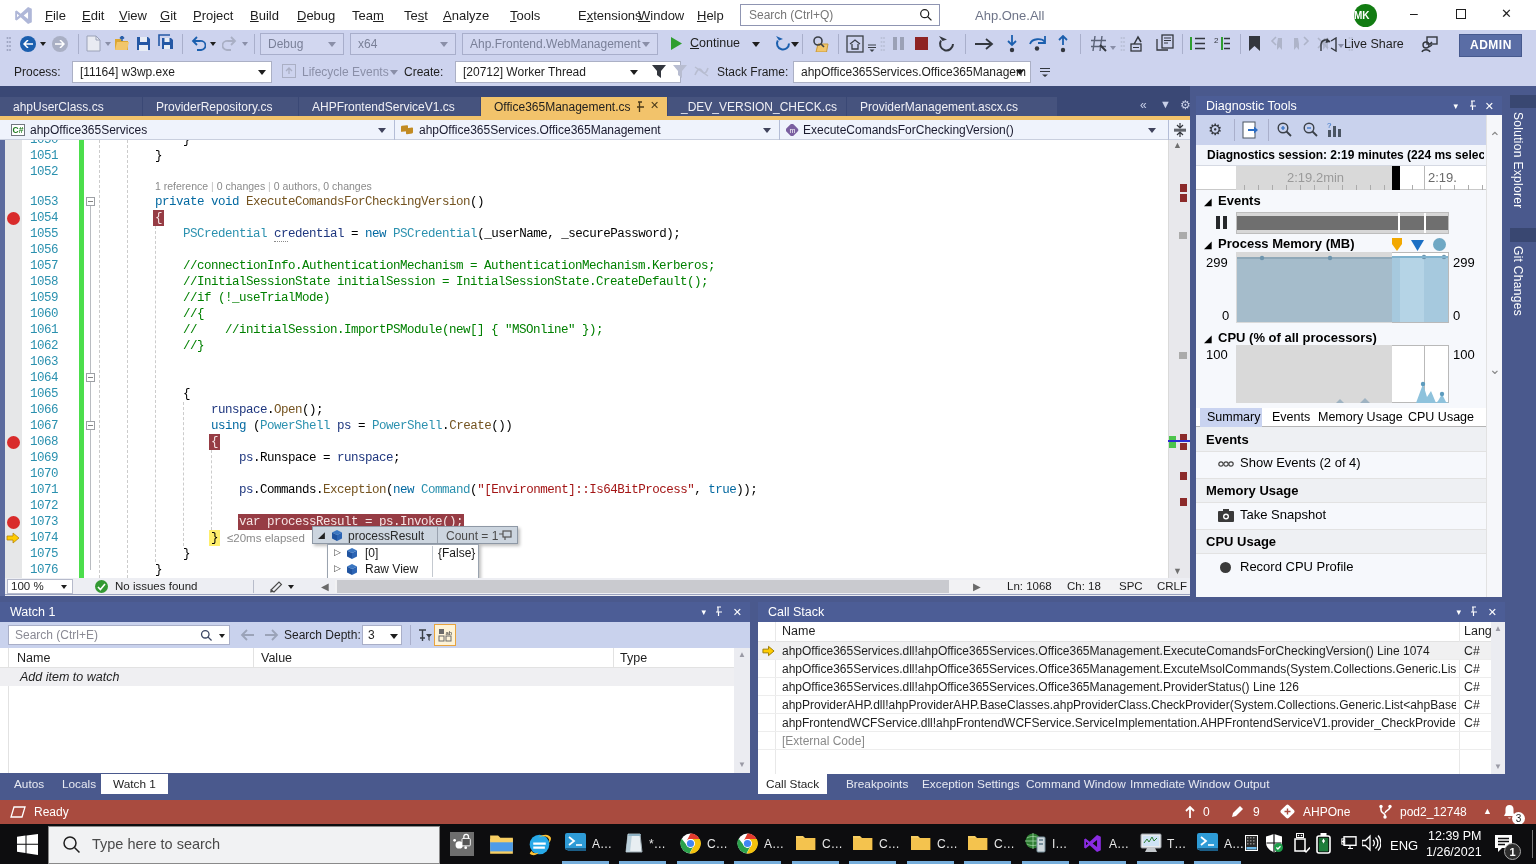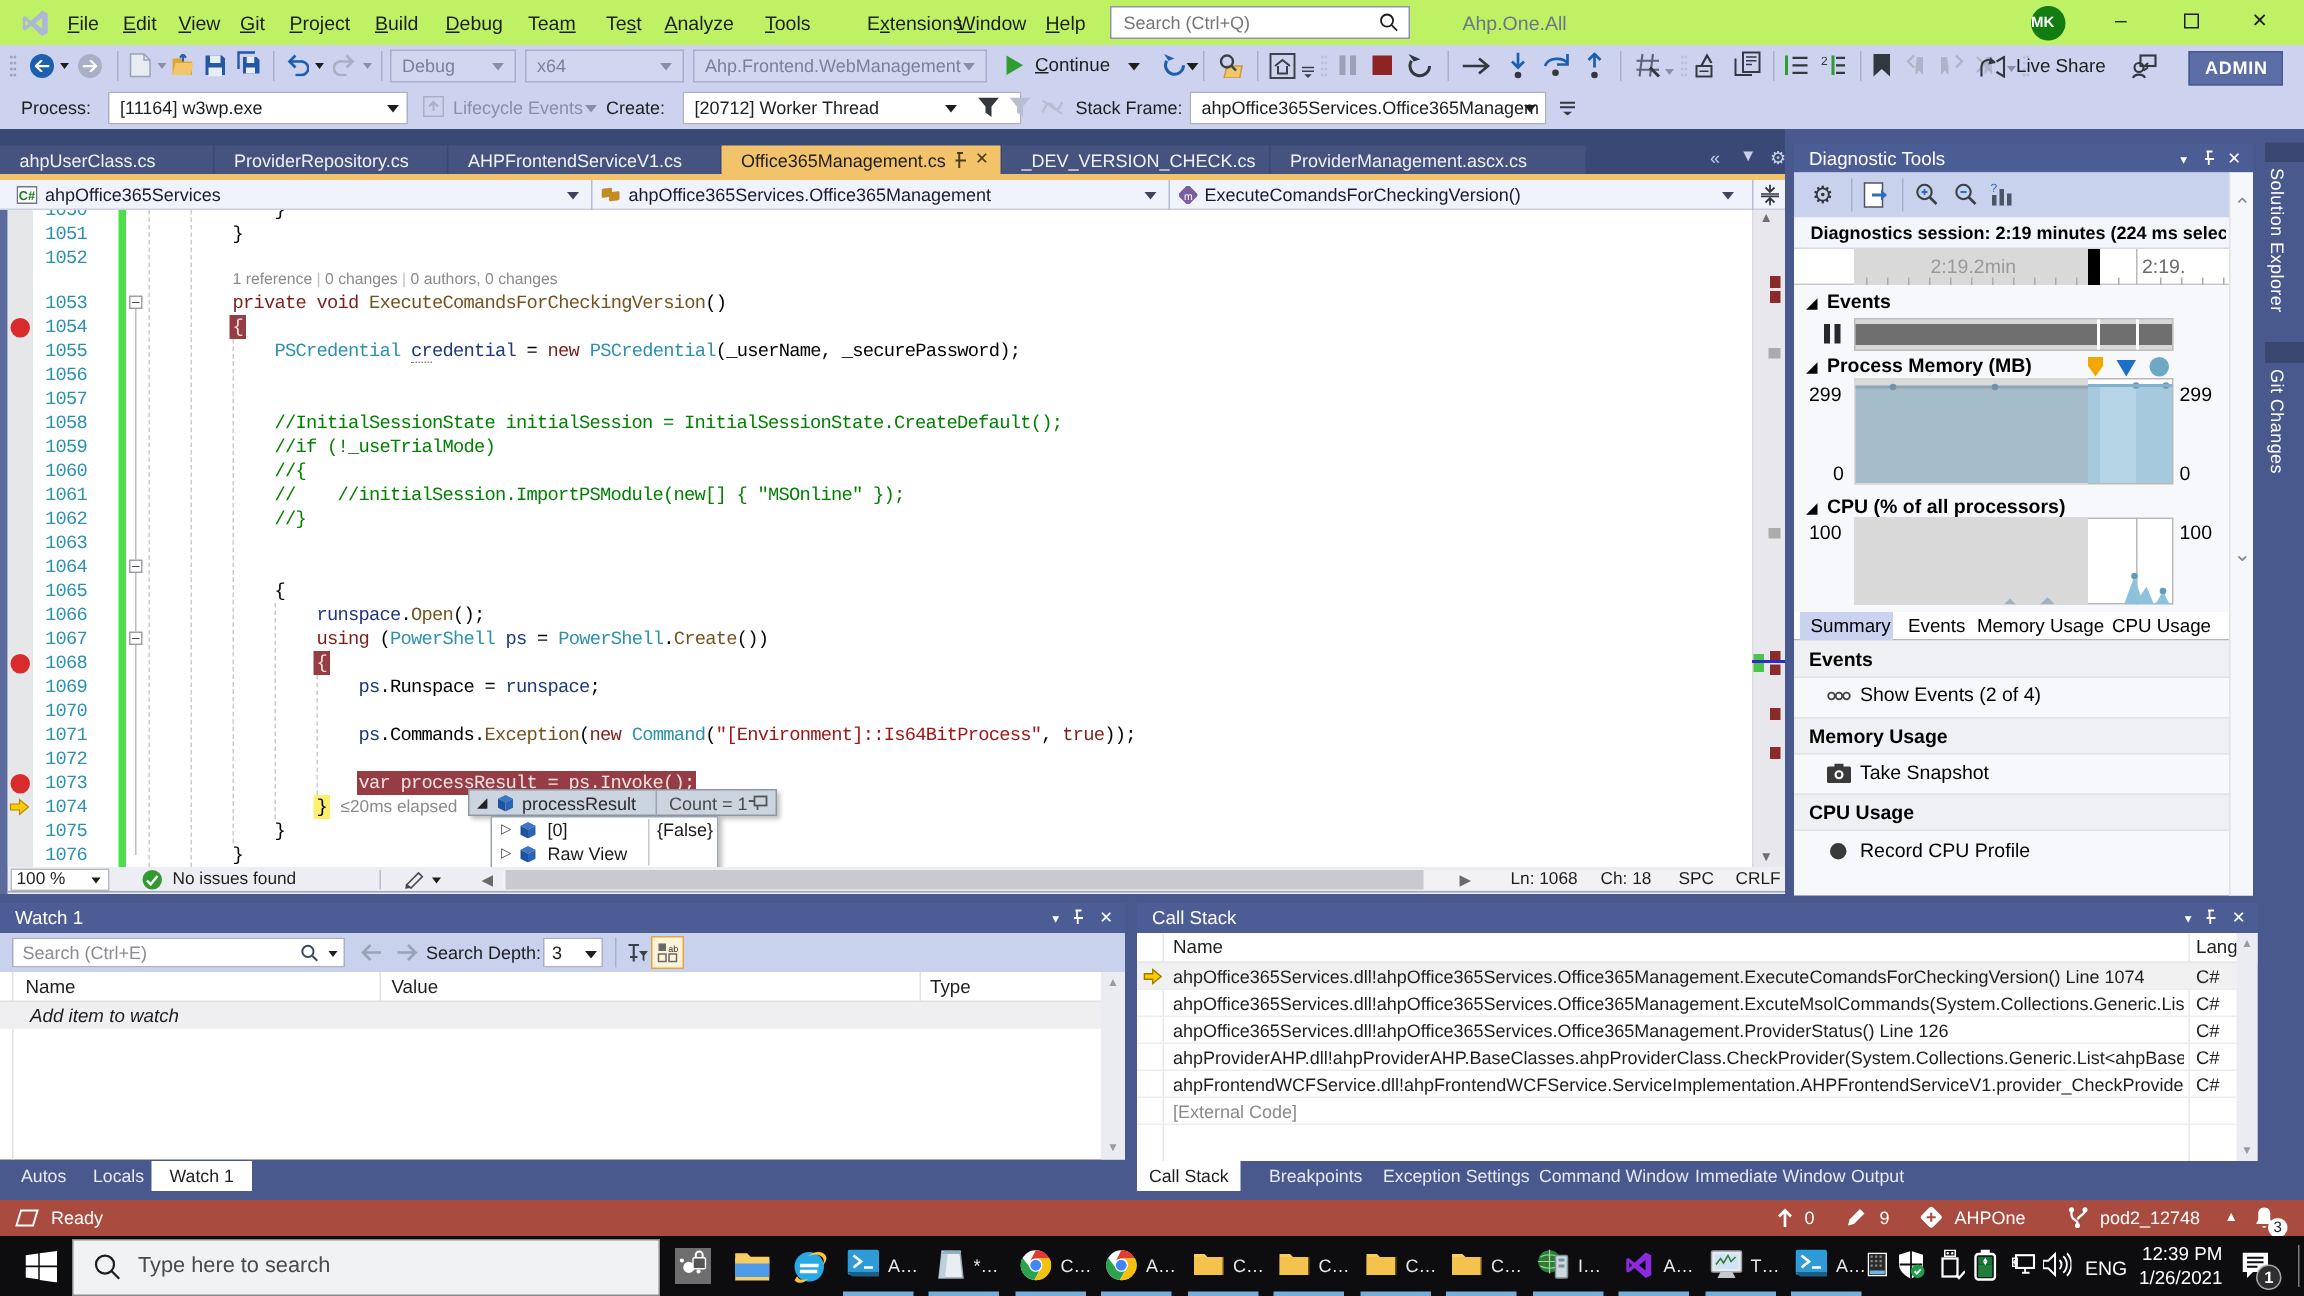--- a/index.html
+++ b/index.html
@@ -1,39 +1,39 @@
 <!DOCTYPE html>
 <html><head><meta charset="utf-8"><style>
 *{margin:0;padding:0;box-sizing:border-box}
 html,body{width:1536px;height:864px;overflow:hidden;font-family:"Liberation Sans",sans-serif;background:#4A598D}
 .abs{position:absolute}
 #page{position:relative;width:1536px;height:864px}
 
-#titlebar{left:0;top:0;width:1536px;height:30px;background:#bef264}
+#titlebar{left:0;top:0;width:1536px;height:30px;background:#ffffff}
 #toolbar{left:0;top:30px;width:1536px;height:28px;background:#CDD3EE}
 #debugbar{left:0;top:58px;width:1536px;height:28px;background:#CDD3EE}
 .menuitem{position:absolute;top:8px;font-size:13px;color:#1e1e1e}
 .menuitem u{text-decoration-thickness:1px}
 .ddbox{position:absolute;height:22px;background:#D2D7F0;border:1px solid #A8AECB;color:#7A8098;font-size:12px;line-height:20px;padding-left:7px}
 .wbox{position:absolute;height:22px;background:#fff;border:1px solid #ABB0C5;color:#1e1e1e;font-size:12px;line-height:20px;padding-left:7px}
 .caret{position:absolute;width:0;height:0;border-left:4px solid transparent;border-right:4px solid transparent;border-top:5px solid #1e1e1e}
 .caretg{border-top-color:#8a8fa8}
 .vsep{position:absolute;width:1px;background:#A9AFCB}
 
 #tabwell{left:0;top:86px;width:1190px;height:34px;background:#3A4875}
 .tab{position:absolute;top:11px;height:20px;background:#46537E;color:#F0F0F5;font-size:12px;line-height:20px;padding:0 13px}
 #goldline{left:0;top:116px;width:1190px;height:4px;background:#F2C36B}
 #breadcrumb{left:0;top:120px;width:1190px;height:20px;background:#EFF3FC;font-size:12px;color:#1a1a2e}
 
 #editor{left:0;top:140px;width:1190px;height:438px;background:#fff;overflow:hidden}
 #lborder{left:0;top:140px;width:5px;height:456px;background:#5C6B9E}
 #bpmargin{position:absolute;left:5px;top:0;width:17px;height:438px;background:#E6E7E8}
 .lnum{position:absolute;left:0;width:58px;text-align:right;color:#2B91AF;font-family:"Liberation Mono",monospace;font-size:12.5px;letter-spacing:-0.5px;line-height:16px}
 .cline{position:absolute;left:0;font-family:"Liberation Mono",monospace;font-size:12.5px;letter-spacing:-0.5px;line-height:16px;white-space:pre;color:#000}
-.k{color:#7f1d1d}.t{color:#2B91AF}.m{color:#74531F}.v{color:#1F377F}.c{color:#008000}.s{color:#A31515}
+.k{color:#0369a1}.t{color:#2B91AF}.m{color:#74531F}.v{color:#1F377F}.c{color:#008000}.s{color:#A31515}
 .gbar{position:absolute;left:79px;width:5px;background:#4CDE4C}
 .guide{position:absolute;width:1px;border-left:1px dashed #CCCCCC}
 .obox{position:absolute;width:9px;height:9px;border:1px solid #9DA0A5;background:#fff;font-size:9px;line-height:7px;text-align:center;color:#3a3a3a}
 .bpdot{position:absolute;left:7px;width:13px;height:13px;border-radius:50%;background:#D92B2B}
 #editstatus{left:5px;top:578px;width:1185px;height:18px;background:#EDEEF3;font-size:12px;color:#1e1e1e}
 
 #vscroll{left:1168px;top:140px;width:22px;height:438px;background:#E8E8EC}
 
 .ptitle{position:absolute;height:19px;background:#4C5D96;color:#fff;font-size:12.5px;line-height:19px;padding-left:10px}
 .panel{position:absolute;background:#fff}
@@ -409,20 +409,21 @@
 <svg class="abs" style="left:6px;top:392px" width="14" height="12" viewBox="0 0 14 12">
         <path d="M1 4h6V1l6 5-6 5V8H1z" fill="#FFCC00" stroke="#B8860B" stroke-width="0.8"></path>
       </svg>
 <div class="cline" style="left:183px;top:-8px">}</div>
 <div class="cline" style="left:155px;top:8px">}</div>
 <div class="abs" style="left:155px;top:40px;font-size:10.5px;color:#8A8A8A;font-family:'Liberation Sans',sans-serif">1 reference <span style="color:#C0C0C0">|</span> 0 changes <span style="color:#C0C0C0">|</span> 0 authors, 0 changes</div>
 <div class="cline" style="left:155px;top:54px"><span class="k">private</span> <span class="k">void</span> <span class="m">ExecuteComandsForCheckingVersion</span>()</div>
 <div class="abs" style="left:153px;top:70px;width:11px;height:16px;background:#963C44"></div>
 <div class="cline" style="left:155px;top:70px"><span style="color:#F5E3E3">{</span></div>
 <div class="cline" style="left:183px;top:86px"><span class="t">PSCredential</span> <span class="v"><span style="border-bottom:1.5px dotted #8A8A8A">cr</span>edential</span> = <span class="k">new</span> <span class="t">PSCredential</span>(_userName, _securePassword);</div>
+<div class="cline" style="left:183px;top:118px"><span class="c">//connectionInfo.AuthenticationMechanism = AuthenticationMechanism.Kerberos;</span></div>
 <div class="cline" style="left:183px;top:134px"><span class="c">//InitialSessionState initialSession = InitialSessionState.CreateDefault();</span></div>
 <div class="cline" style="left:183px;top:150px"><span class="c">//if (!_useTrialMode)</span></div>
 <div class="cline" style="left:183px;top:166px"><span class="c">//{</span></div>
 <div class="cline" style="left:183px;top:182px"><span class="c">//&nbsp;&nbsp;&nbsp;&nbsp;//initialSession.ImportPSModule(new[] { "MSOnline" });</span></div>
 <div class="cline" style="left:183px;top:198px"><span class="c">//}</span></div>
 <div class="cline" style="left:183px;top:246px">{</div>
 <div class="cline" style="left:211px;top:262px"><span class="v">runspace</span>.<span class="m">Open</span>();</div>
 <div class="cline" style="left:211px;top:278px"><span class="k">using</span> (<span class="t">PowerShell</span> <span class="v">ps</span> = <span class="t">PowerShell</span>.<span class="m">Create</span>())</div>
 <div class="abs" style="left:209px;top:294px;width:11px;height:16px;background:#963C44"></div>
 <div class="cline" style="left:211px;top:294px"><span style="color:#F5E3E3">{</span></div>

